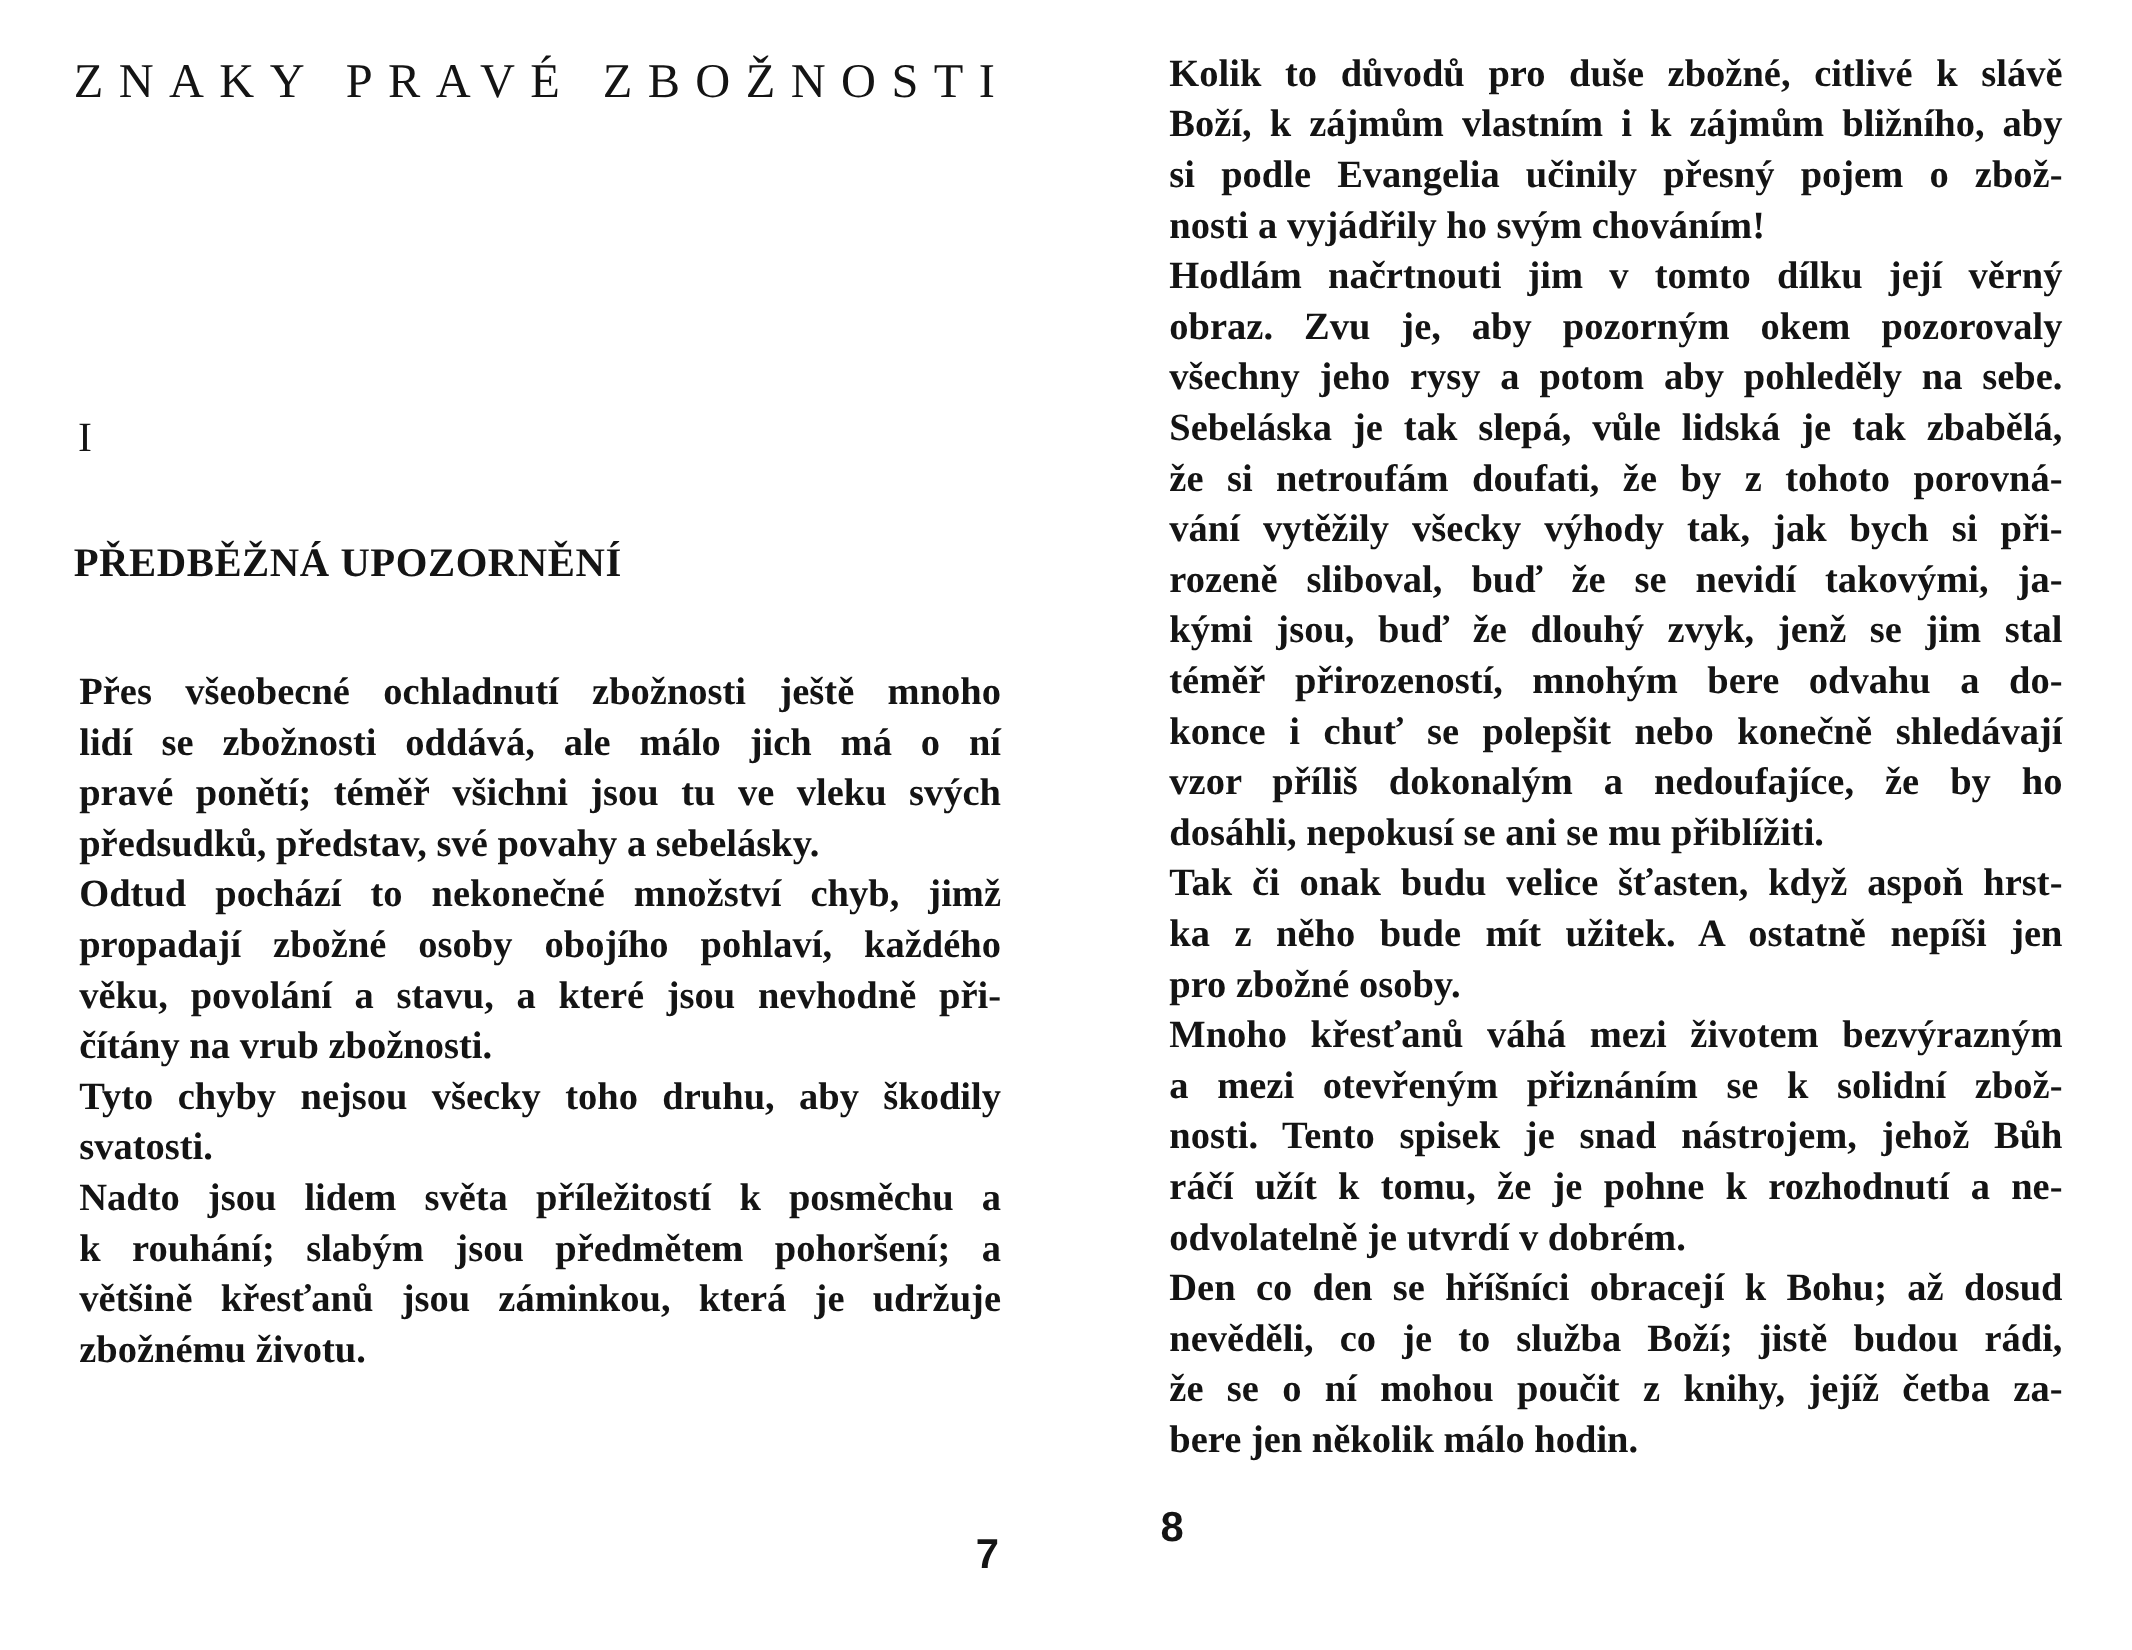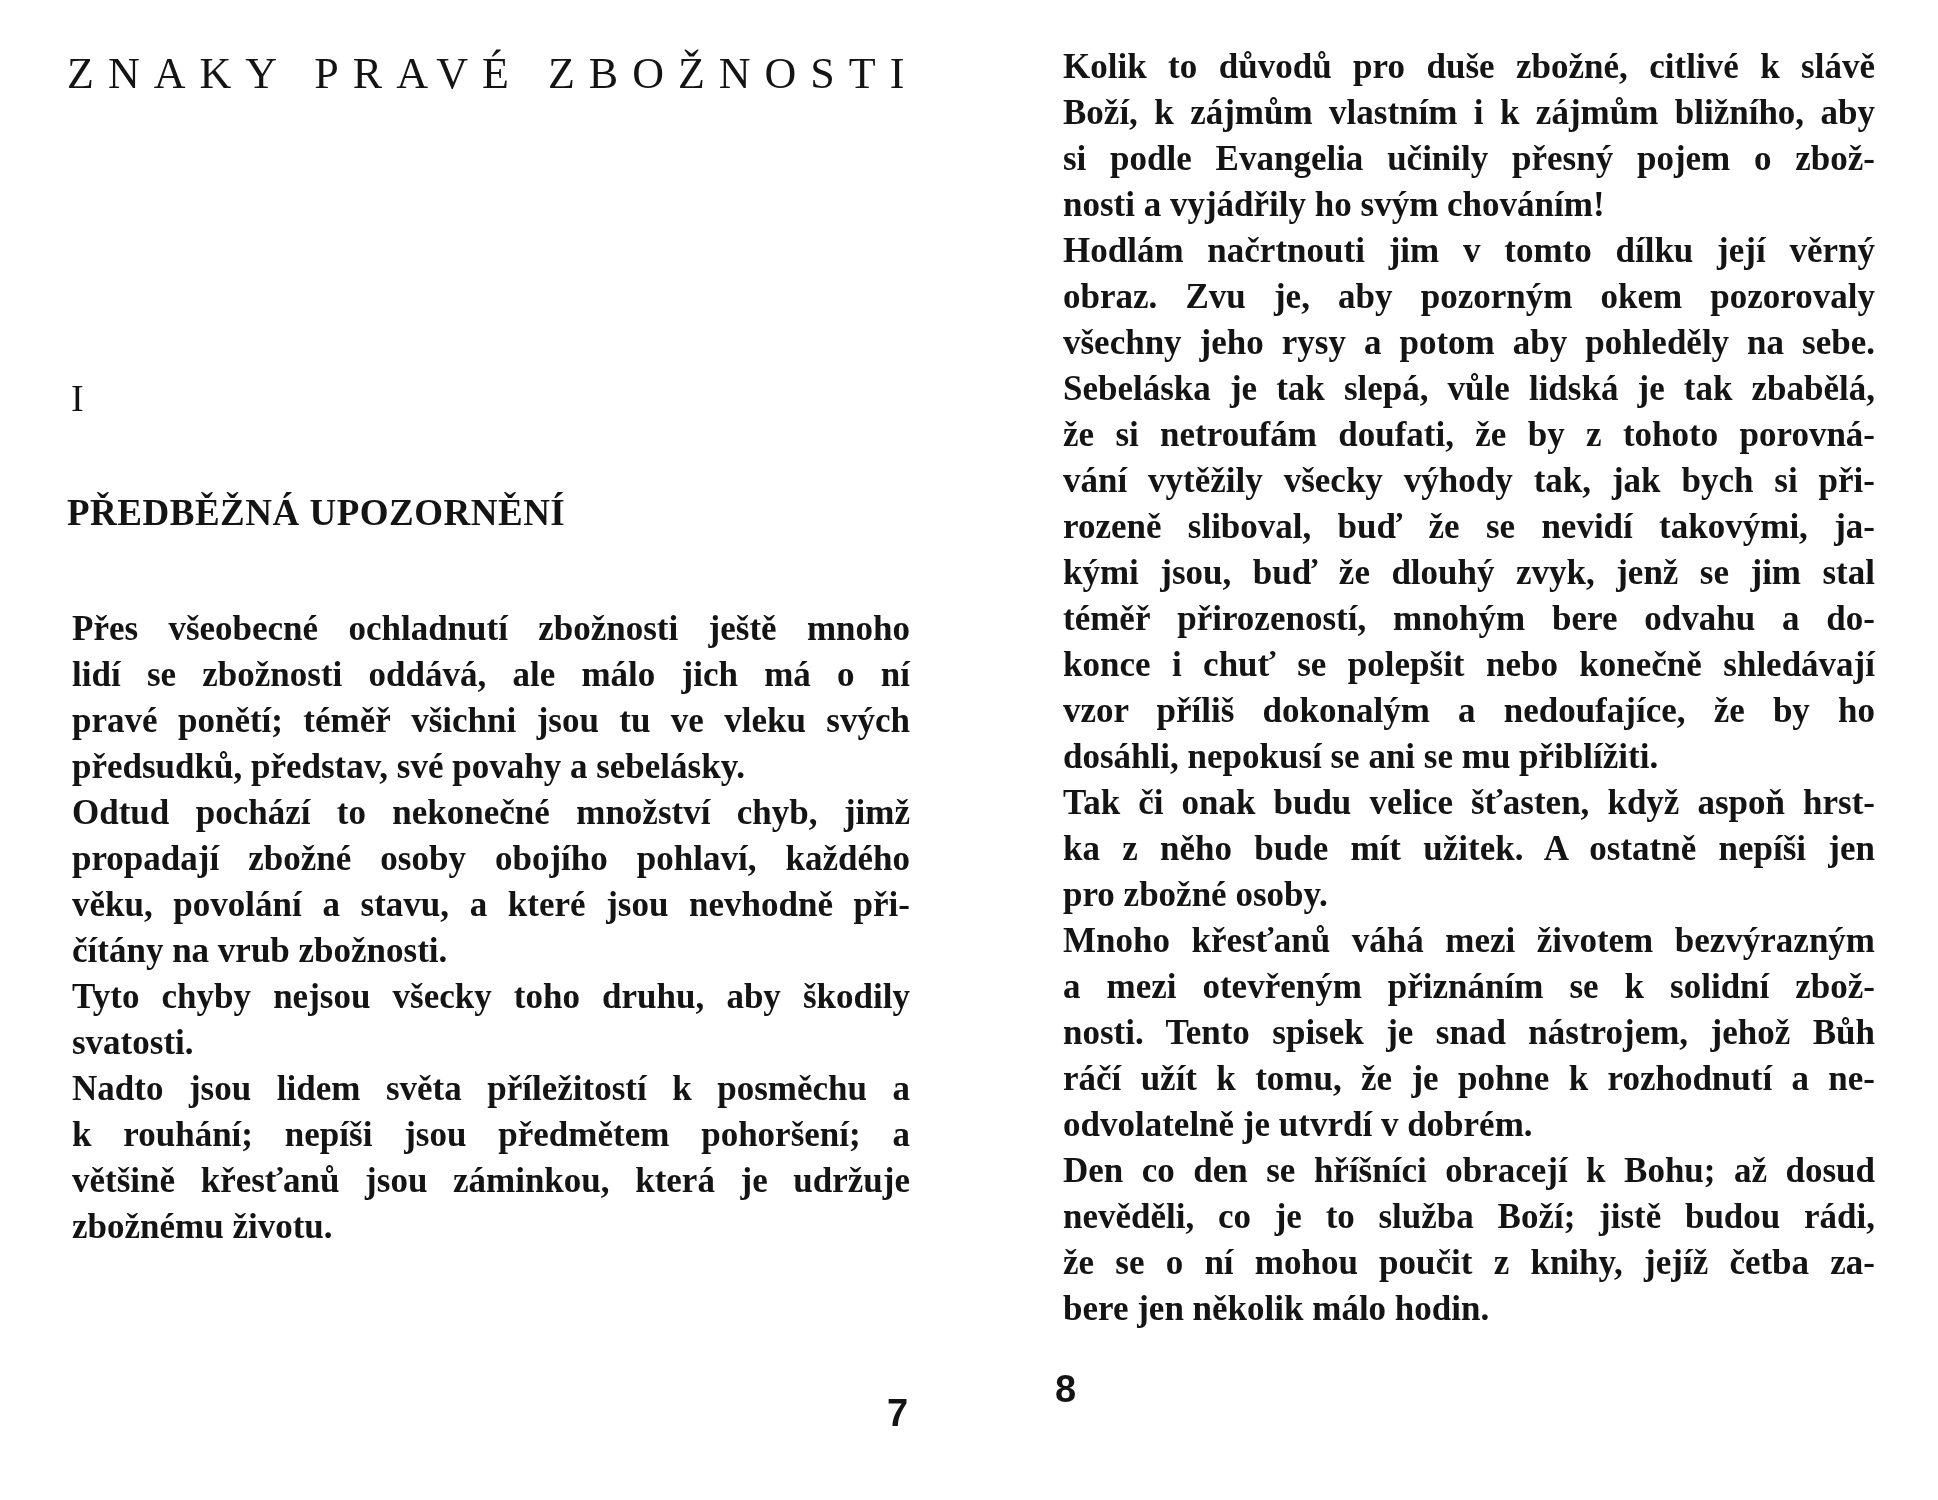--- a/index.html
+++ b/index.html
@@ -58,21 +58,21 @@
       <span class="line">lidí se zbožnosti oddává, ale málo jich má o ní</span>
       <span class="line">pravé ponětí; téměř všichni jsou tu ve vleku svých</span>
       <span class="line last">předsudků, představ, své povahy a sebelásky.</span>
       <span class="line">Odtud pochází to nekonečné množství chyb, jimž</span>
       <span class="line">propadají zbožné osoby obojího pohlaví, každého</span>
       <span class="line">věku, povolání a stavu, a které jsou nevhodně při-</span>
       <span class="line last">čítány na vrub zbožnosti.</span>
       <span class="line">Tyto chyby nejsou všecky toho druhu, aby škodily</span>
       <span class="line last">svatosti.</span>
       <span class="line">Nadto jsou lidem světa příležitostí k posměchu a</span>
-      <span class="line">k rouhání; nepíši jsou předmětem pohoršení; a</span>
+      <span class="line">k rouhání; slabým jsou předmětem pohoršení; a</span>
       <span class="line">většině křesťanů jsou záminkou, která je udržuje</span>
       <span class="line last">zbožnému životu.</span>
     </div>
   <div class="page-number pn-left">7</div>
 </div>
 
 <div class="page page-right">
   <div class="body-text right-body" id="right-body">
       <span class="line">Kolik to důvodů pro duše zbožné, citlivé k slávě</span>
       <span class="line">Boží, k zájmům vlastním i k zájmům bližního, aby</span>

